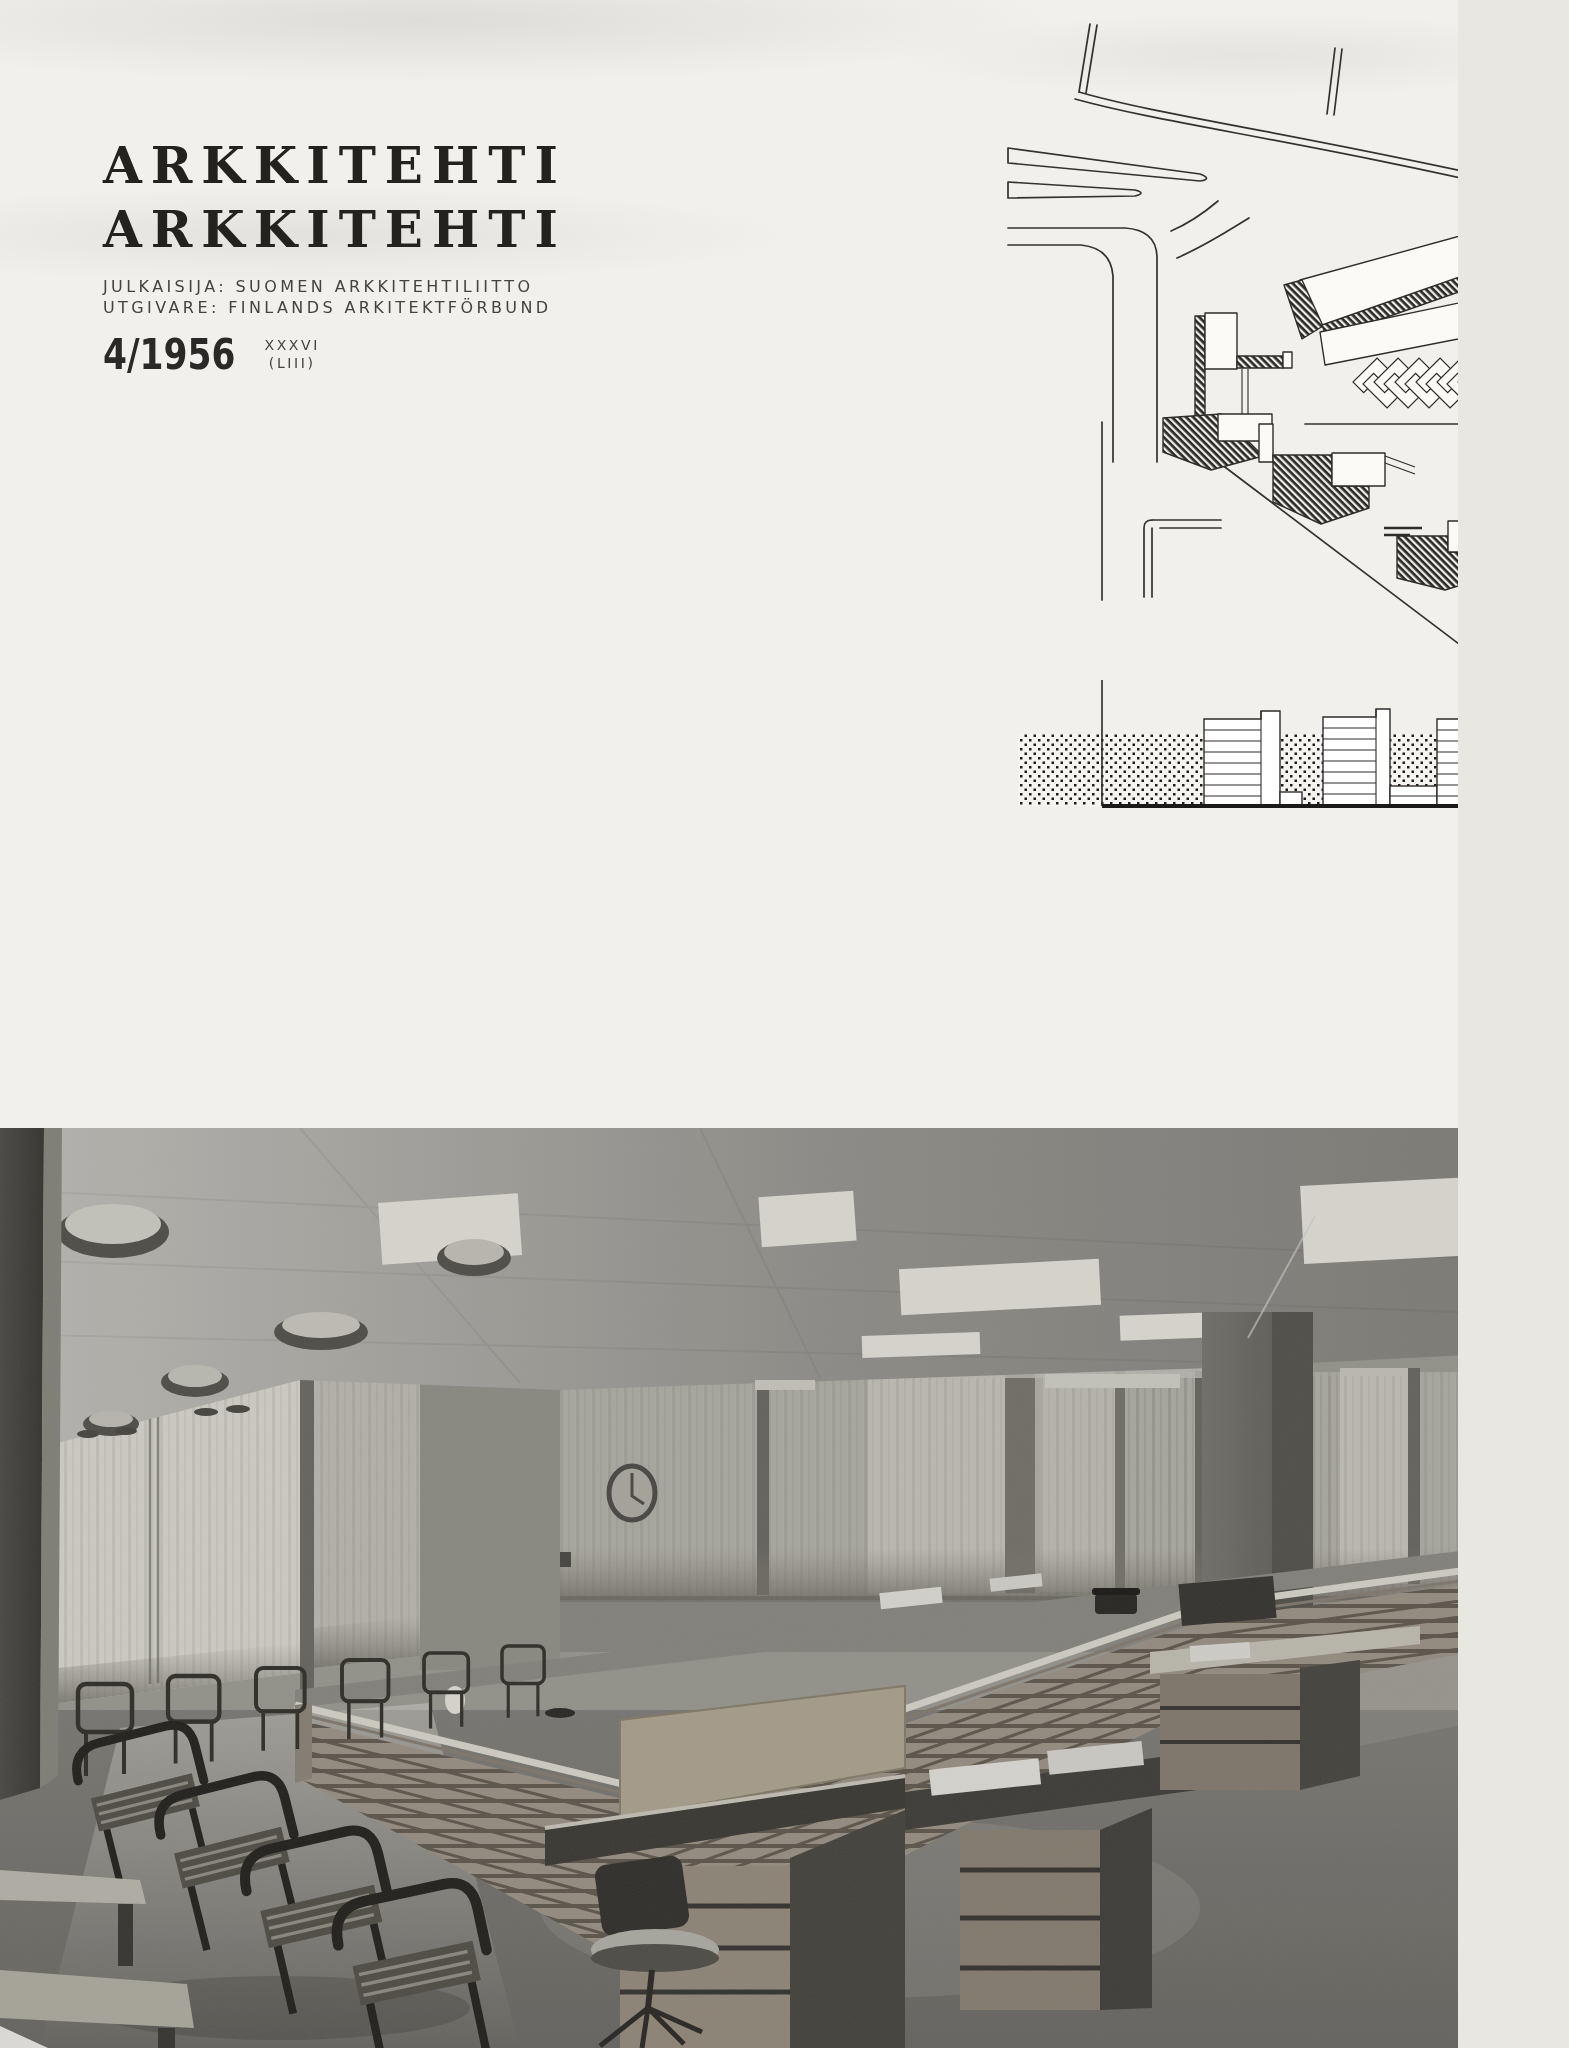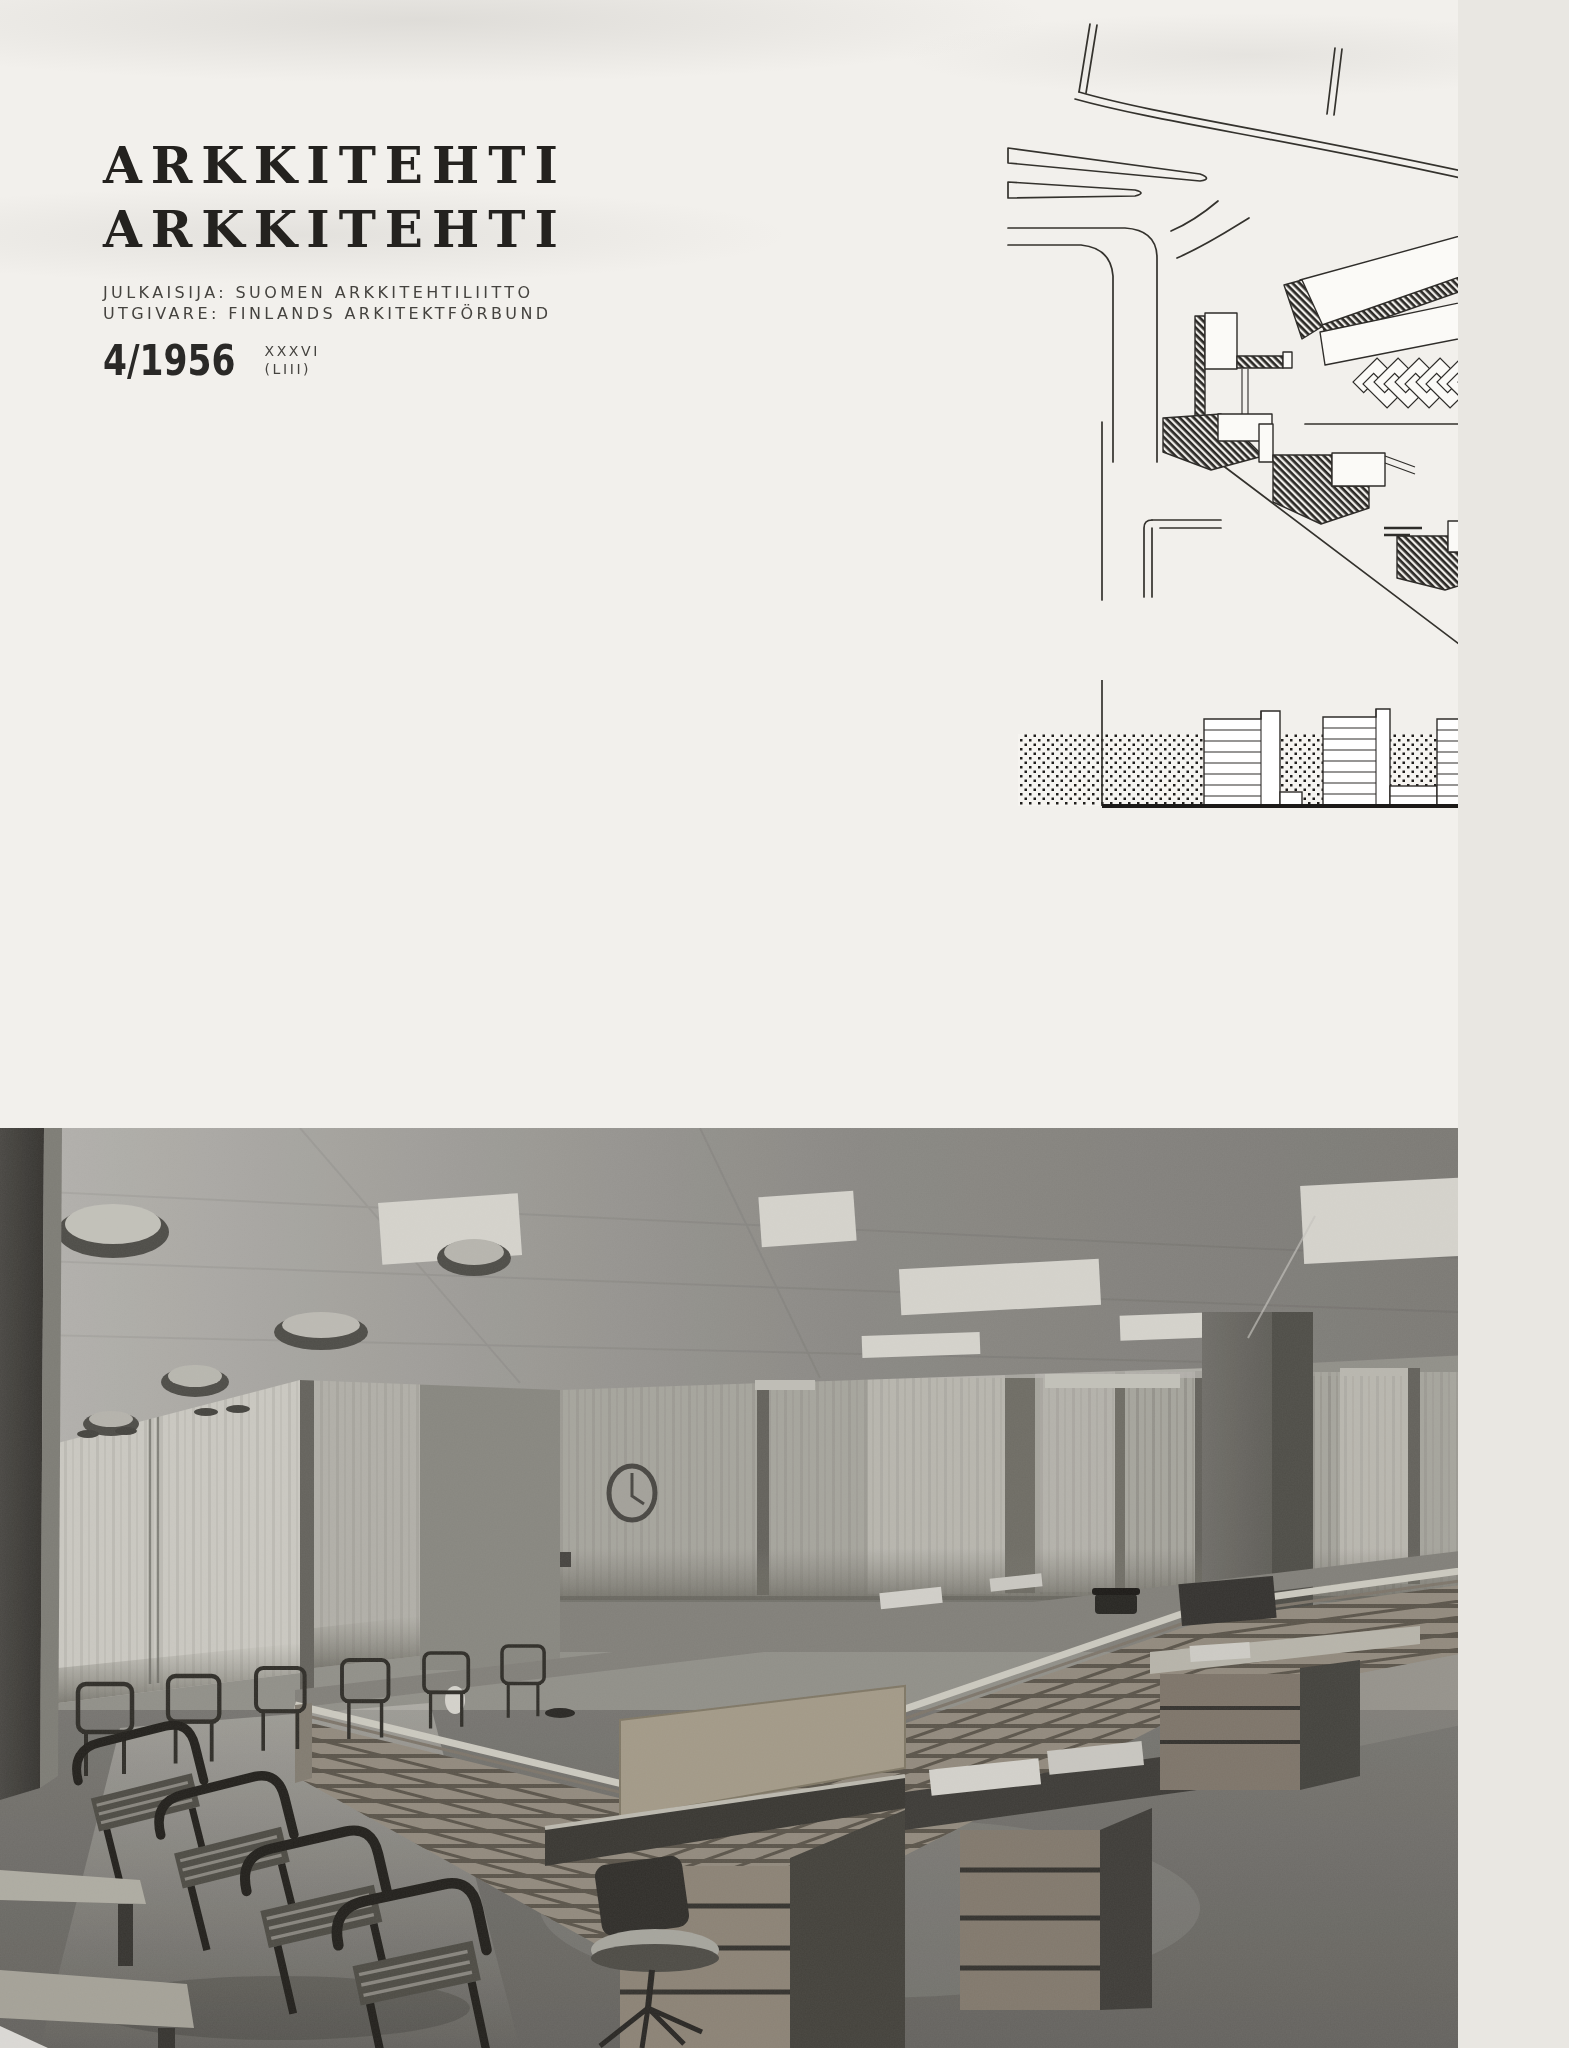--- a/index.html
+++ b/index.html
@@ -11,24 +11,24 @@
       radial-gradient(500px 60px at 1250px 55px, rgba(120,118,112,.10), rgba(120,118,112,0) 70%),
       #f2f0ec;
     font-family:"Liberation Sans","DejaVu Sans",sans-serif;
   }
   .masthead{position:absolute;left:103px;top:134px;}
   .m-title{
     font-family:"DejaVu Serif","Liberation Serif",serif;font-weight:bold;
     font-size:50px;line-height:64px;letter-spacing:9px;color:#24221f;white-space:nowrap;
   }
   .m-pub{
-    margin-top:20px;font-family:"DejaVu Sans","Liberation Sans",sans-serif;
+    margin-top:14px;font-family:"DejaVu Sans","Liberation Sans",sans-serif;
     font-size:16px;line-height:21px;letter-spacing:3.4px;color:#45433f;white-space:nowrap;
   }
-  .m-issue{margin-top:15px;display:flex;align-items:flex-start;}
+  .m-issue{margin-top:15px;display:flex;align-items:flex-start;text-align:center;}
   .m-num{
     font-family:"DejaVu Sans","Liberation Sans",sans-serif;font-weight:bold;
     font-size:42px;line-height:44px;color:#2a2927;letter-spacing:0;
     transform:scaleX(.82);transform-origin:left top;white-space:nowrap;
   }
   .m-vol{
     margin-left:0;font-family:"DejaVu Sans","Liberation Sans",sans-serif;
     font-size:14px;line-height:18px;letter-spacing:2.6px;color:#45433f;padding-top:3px;white-space:nowrap;
   }
   .siteplan{position:absolute;left:1005px;top:22px;width:548px;height:800px;}

